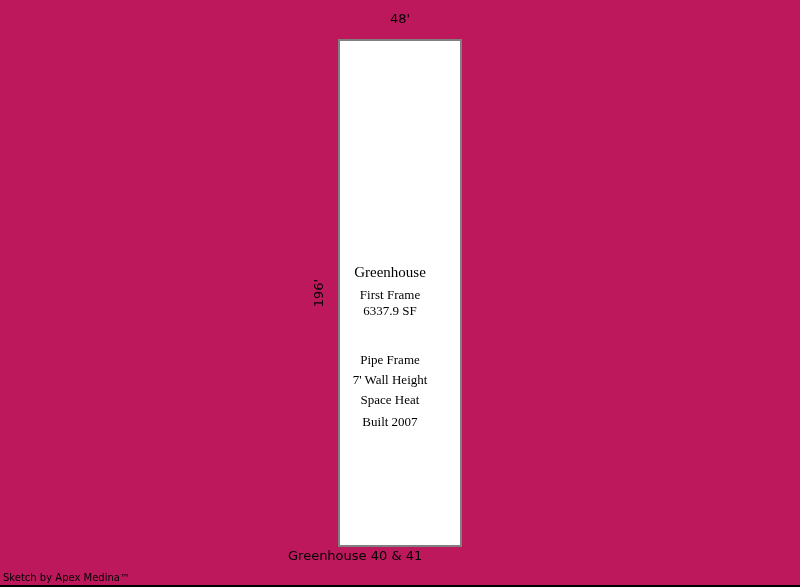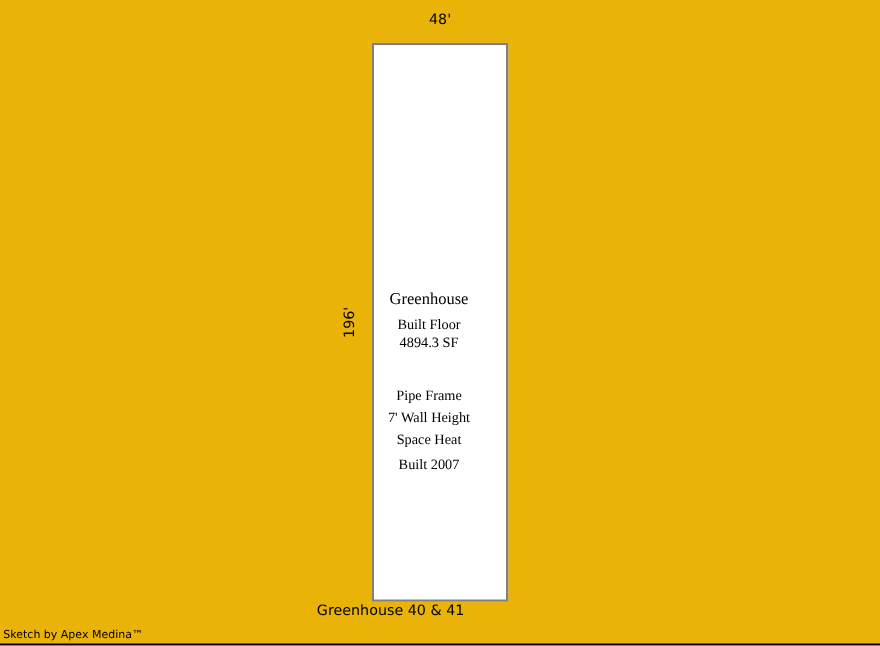--- a/index.html
+++ b/index.html
@@ -4,21 +4,21 @@
 <style>
   html, body {
     margin: 0;
     padding: 0;
     background: #ffffff;
   }
   #canvas {
     position: relative;
     width: 800px;
     height: 587px;
-    background: #eab308;
+    background: #be185d;
     font-family: "DejaVu Sans", "Liberation Sans", sans-serif;
     color: #000000;
     overflow: hidden;
   }
   .abs { position: absolute; }
   .dim-label {
     font-size: 13px;
     line-height: 14px;
     text-align: center;
     white-space: nowrap;
@@ -94,23 +94,23 @@
 <div id="canvas">
 
   <div id="top-dim" class="abs dim-label">48'</div>
 
   <div id="side-dim" class="abs dim-label">196'</div>
 
   <div id="footprint" class="abs"></div>
 
   <div id="area-title" class="abs center-line">Greenhouse</div>
 
-  <div id="line-floor" class="abs center-line">Built Floor</div>
+  <div id="line-floor" class="abs center-line">First Frame</div>
 
-  <div id="line-sf" class="abs center-line">4894.3 SF</div>
+  <div id="line-sf" class="abs center-line">6337.9 SF</div>
 
   <div id="line-frame" class="abs center-line">Pipe Frame</div>
 
   <div id="line-wall" class="abs center-line">7' Wall Height</div>
 
   <div id="line-heat" class="abs center-line">Space Heat</div>
 
   <div id="line-built" class="abs center-line">Built 2007</div>
 
   <div id="caption" class="abs">Greenhouse 40 &amp; 41</div>

